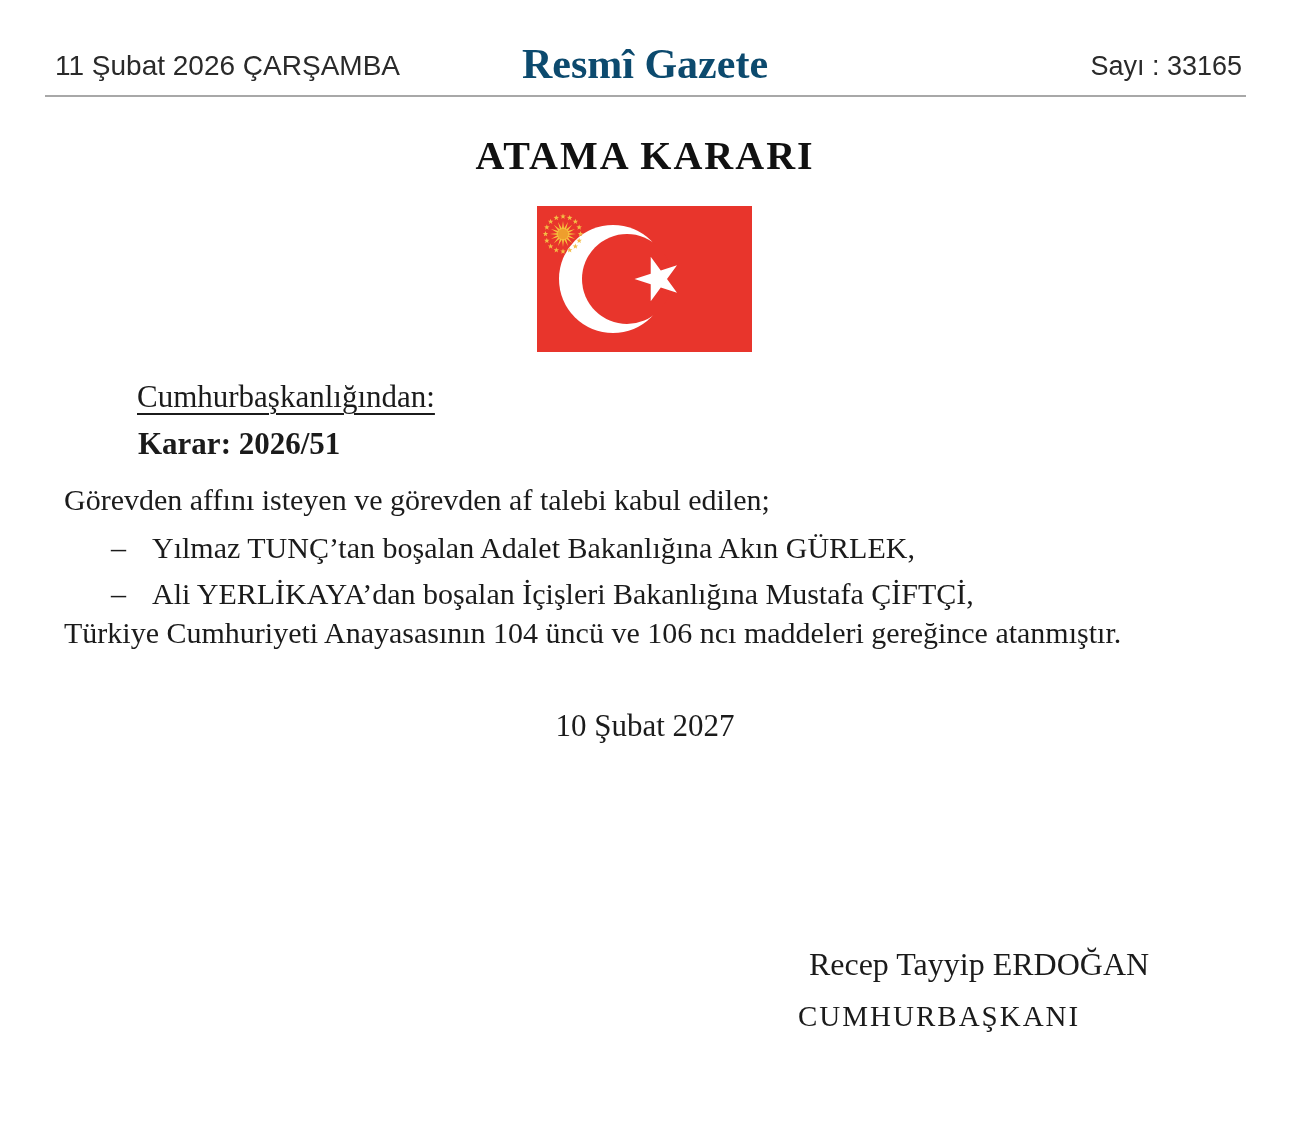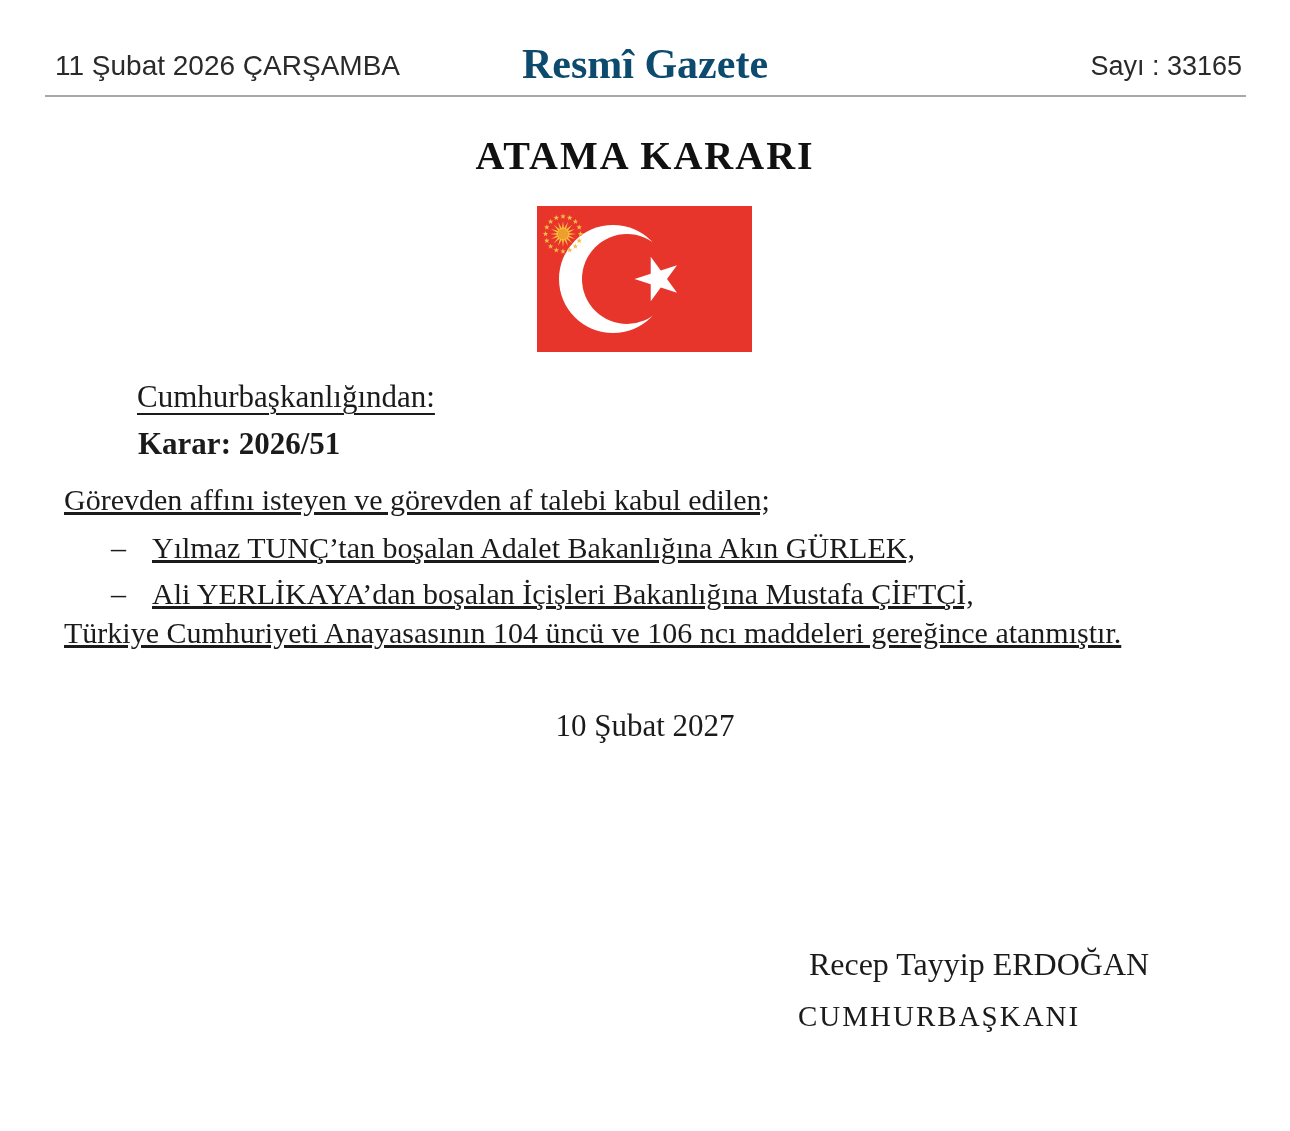--- a/index.html
+++ b/index.html
@@ -46,21 +46,21 @@
     text-decoration:underline;
     text-decoration-thickness:2px;
     text-underline-offset:6px;
     white-space:nowrap;
   }
   .decision-no{
     left:138px;top:426px;
     font-size:31px;font-weight:bold;white-space:nowrap;
   }
   .body-line{
-    font-size:30px;white-space:nowrap;text-decoration:underline;
+    font-size:30px;white-space:nowrap;
   }
   .intro{left:64px;top:483px;}
   .closing{left:64px;top:616px;}
   .item{left:111px;}
   .item .dash{display:inline-block;width:41px;}
   .item1{top:531px;}
   .item2{top:577px;}
   .doc-date{
     left:0;right:0;top:708px;text-align:center;
     font-size:31px;white-space:nowrap;

